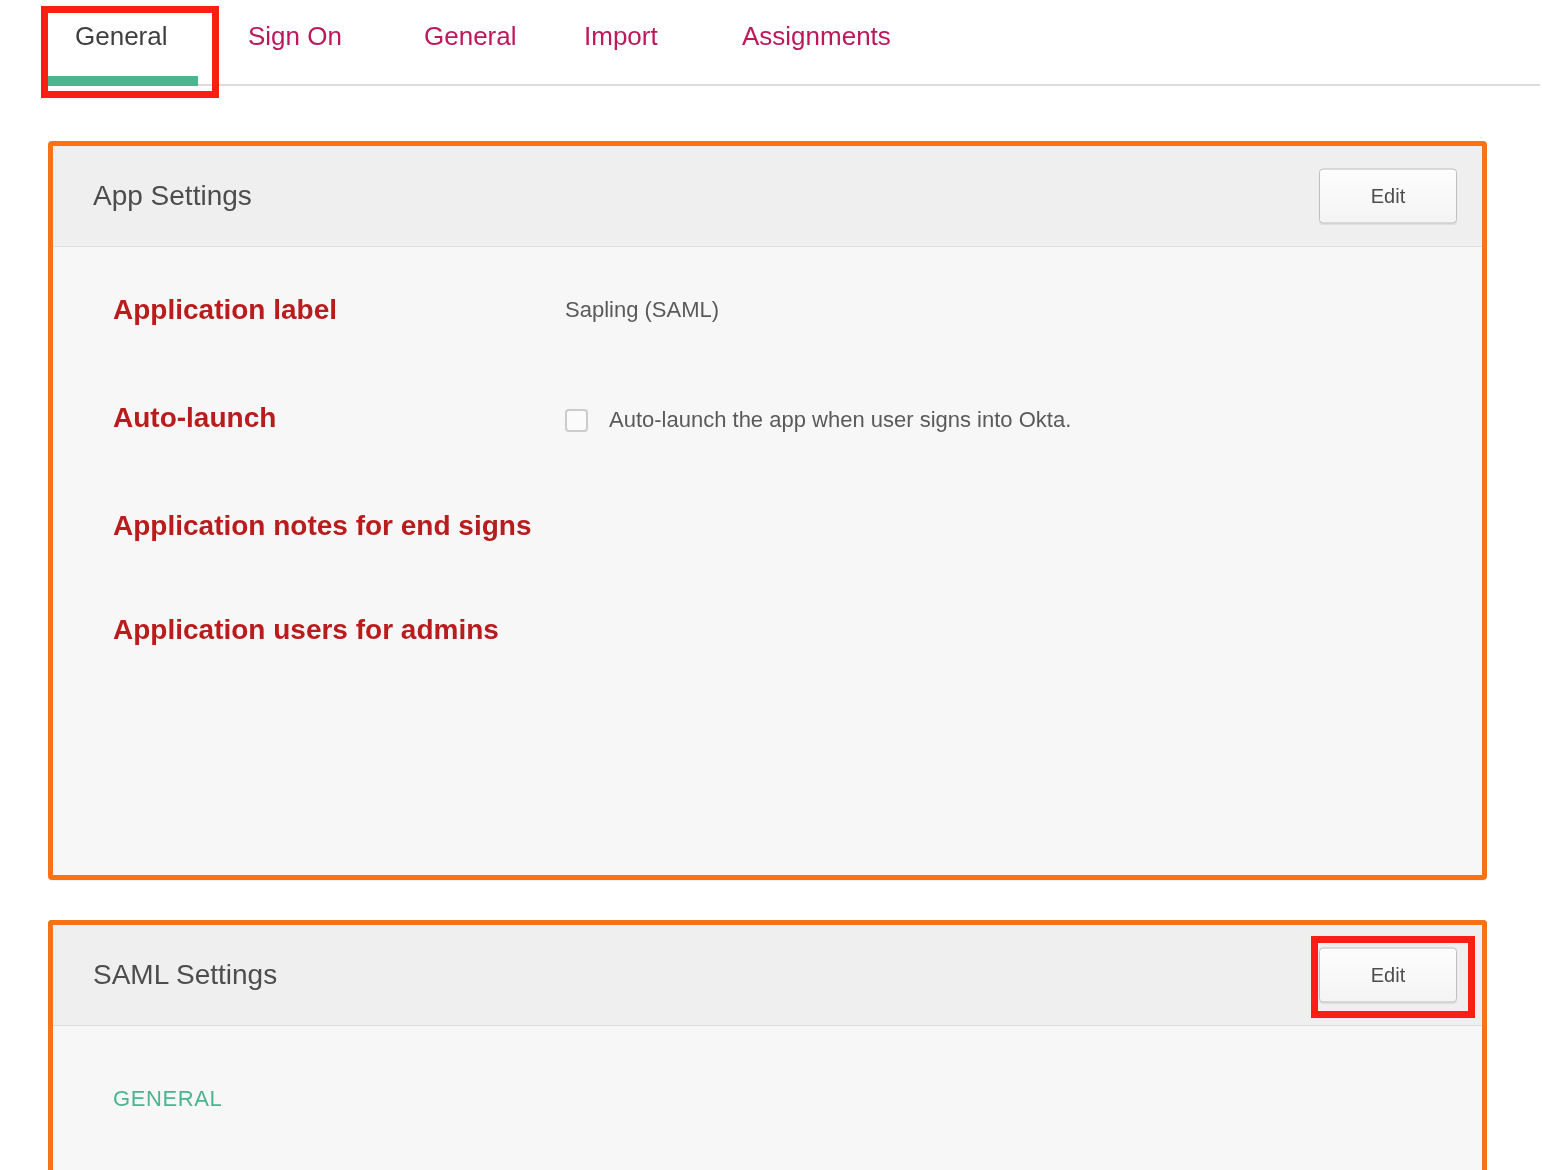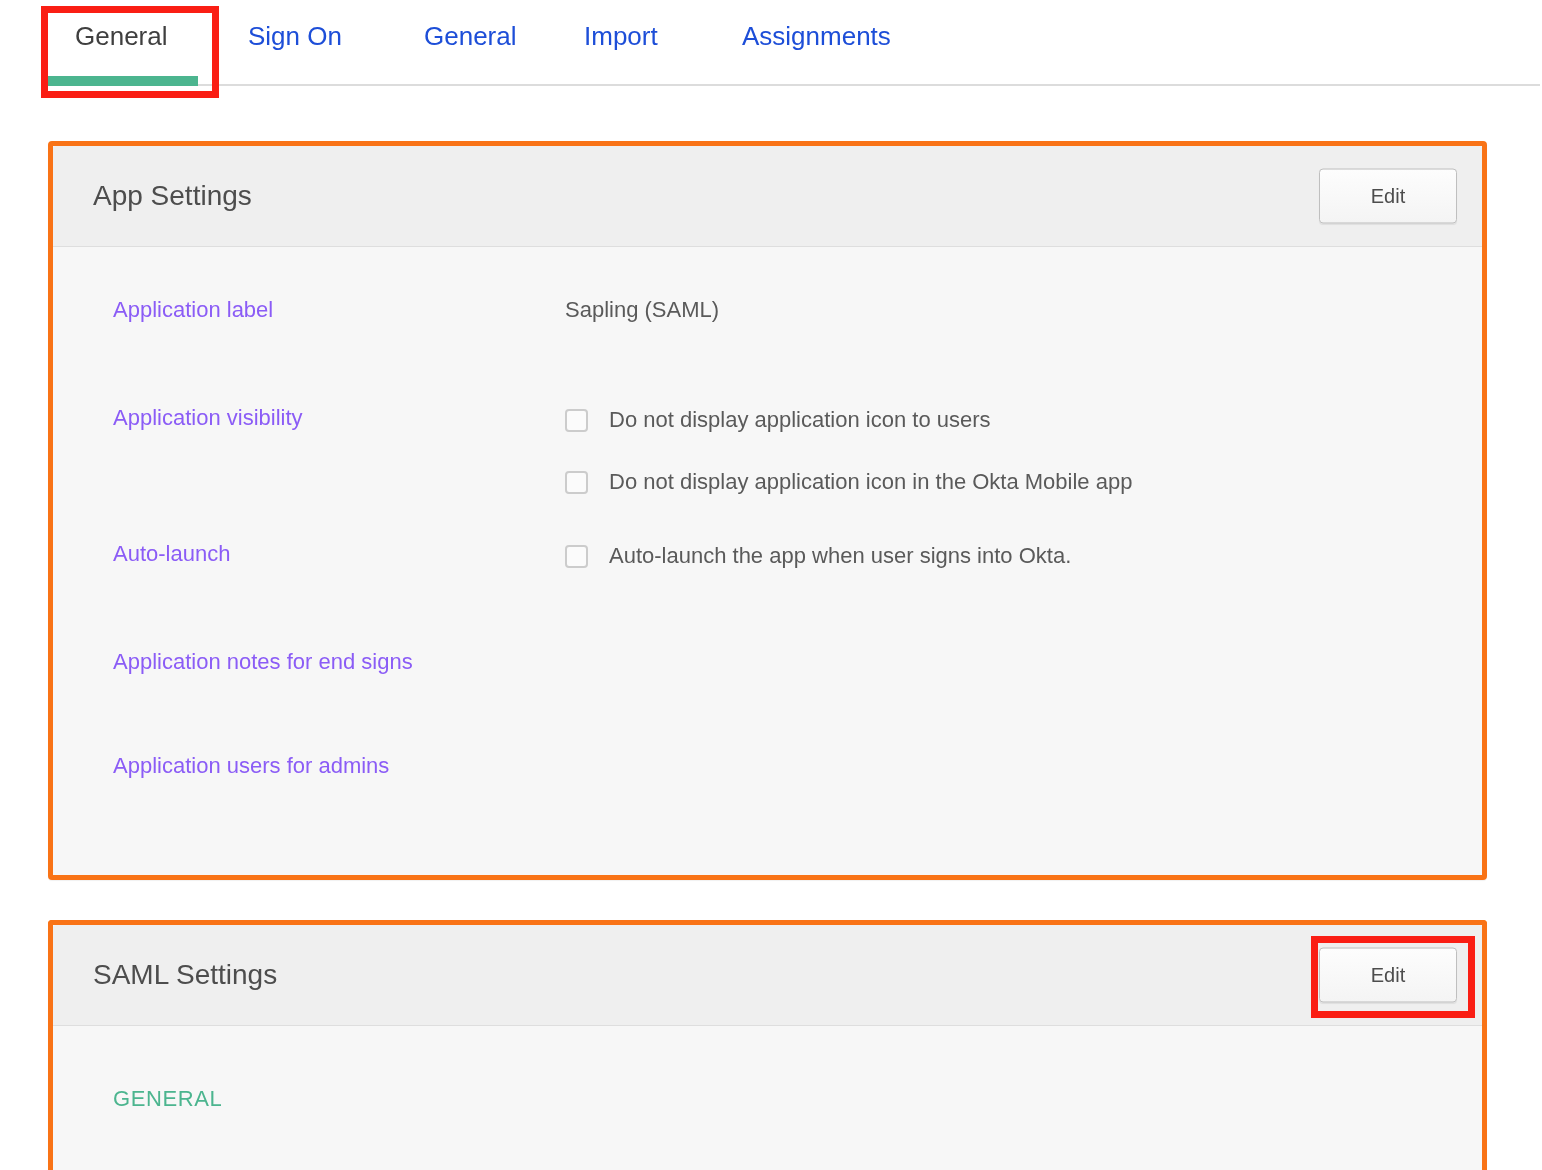--- a/index.html
+++ b/index.html
@@ -32,21 +32,21 @@
     top: 84px;
     width: 1492px;
     height: 2px;
     background: #dcdcdc;
   }
   .tab {
     position: absolute;
     top: 18px;
     font-size: 26px;
     line-height: 36px;
-    color: #1d4ed8;
+    color: #be185d;
     font-weight: 400;
     white-space: nowrap;
     cursor: pointer;
   }
   .tab.active {
     color: #3f3f3f;
   }
   .tab-underline {
     position: absolute;
     left: 48px;
@@ -151,24 +151,24 @@
   .row {
     position: relative;
     display: flex;
     align-items: flex-start;
     min-height: 46px;
   }
   .row-label {
     width: 512px;
     box-sizing: border-box;
     padding-left: 60px;
-    font-size: 22px;
+    font-size: 28px;
     line-height: 30px;
-    font-weight: normal;
-    color: #8b5cf6;
+    font-weight: bold;
+    color: #b91c1c;
     white-space: nowrap;
   }
   .row-value {
     flex: 1;
     font-size: 22px;
     line-height: 30px;
     color: #5a5a5a;
   }
   .row-appLabel { margin-bottom: 62px; }
   .row-visibility { margin-bottom: 40px; }
@@ -236,33 +236,20 @@
   </div>
 
   <div class="panel-body">
     <div class="form">
 
       <div class="row row-appLabel">
         <div class="row-label">Application label</div>
         <div class="row-value">Sapling (SAML)</div>
       </div>
 
-      <div class="row row-visibility">
-        <div class="row-label">Application visibility</div>
-        <div class="row-value">
-          <div class="check-line">
-            <span class="checkbox"></span>
-            <span class="check-text">Do not display application icon to users</span>
-          </div>
-          <div class="check-line">
-            <span class="checkbox"></span>
-            <span class="check-text">Do not display application icon in the Okta Mobile app</span>
-          </div>
-        </div>
-      </div>
 
       <div class="row row-autolaunch">
         <div class="row-label">Auto-launch</div>
         <div class="row-value">
           <div class="check-line">
             <span class="checkbox"></span>
             <span class="check-text">Auto-launch the app when user signs into Okta.</span>
           </div>
         </div>
       </div>

